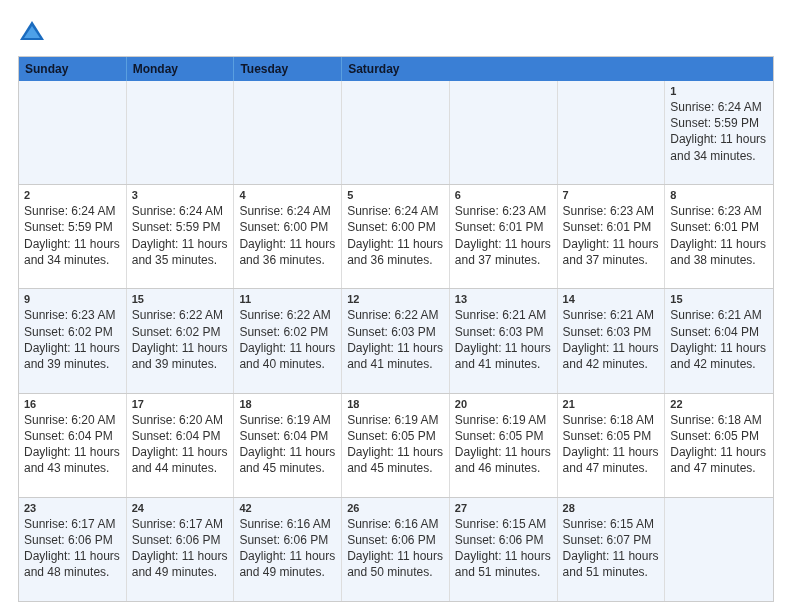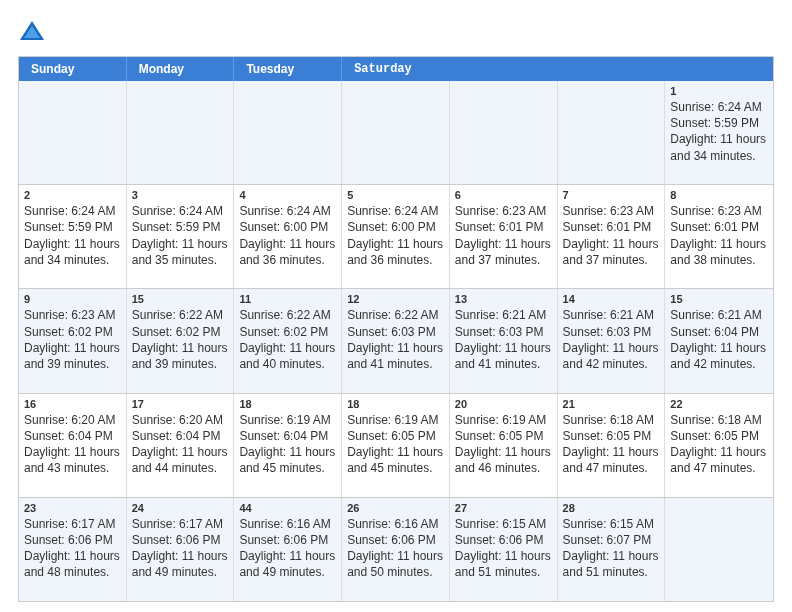--- a/index.html
+++ b/index.html
@@ -57,28 +57,28 @@
       display: flex;
       flex-direction: column;
       border: 1px solid #ccc;
     }
     .cal-header {
       display: grid;
       grid-template-columns: repeat(7, 1fr);
       background: #3a7fd5;
     }
     .cal-header-cell {
-      color: #ffffff;
+      color: #0f172a;
       font-size: 12px;
       font-weight: bold;
-      padding: 5px 12px;
+      padding: 5px 6px;
       text-align: left;
       border-right: 1px solid #5a9fe0;
     }
-    .cal-header-cell:last-child { border-right: none; font-family: Liberation Mono, monospace; }
+    .cal-header-cell:last-child { border-right: none; }
     .cal-body {
       display: flex;
       flex-direction: column;
       flex: 1;
     }
     .cal-row {
       display: grid;
       grid-template-columns: repeat(7, 1fr);
       flex: 1;
       border-top: 1px solid #ccc;
@@ -291,21 +291,21 @@
 Sunset: 6:06 PM
 Daylight: 11 hours and 48 minutes.</div>
           </div>
           <div class="cal-cell alt-row">
             <span class="day-num">24</span>
             <div class="cell-text" style="white-space: pre-line;">Sunrise: 6:17 AM
 Sunset: 6:06 PM
 Daylight: 11 hours and 49 minutes.</div>
           </div>
           <div class="cal-cell alt-row">
-            <span class="day-num">44</span>
+            <span class="day-num">42</span>
             <div class="cell-text" style="white-space: pre-line;">Sunrise: 6:16 AM
 Sunset: 6:06 PM
 Daylight: 11 hours and 49 minutes.</div>
           </div>
           <div class="cal-cell alt-row">
             <span class="day-num">26</span>
             <div class="cell-text" style="white-space: pre-line;">Sunrise: 6:16 AM
 Sunset: 6:06 PM
 Daylight: 11 hours and 50 minutes.</div>
           </div>

